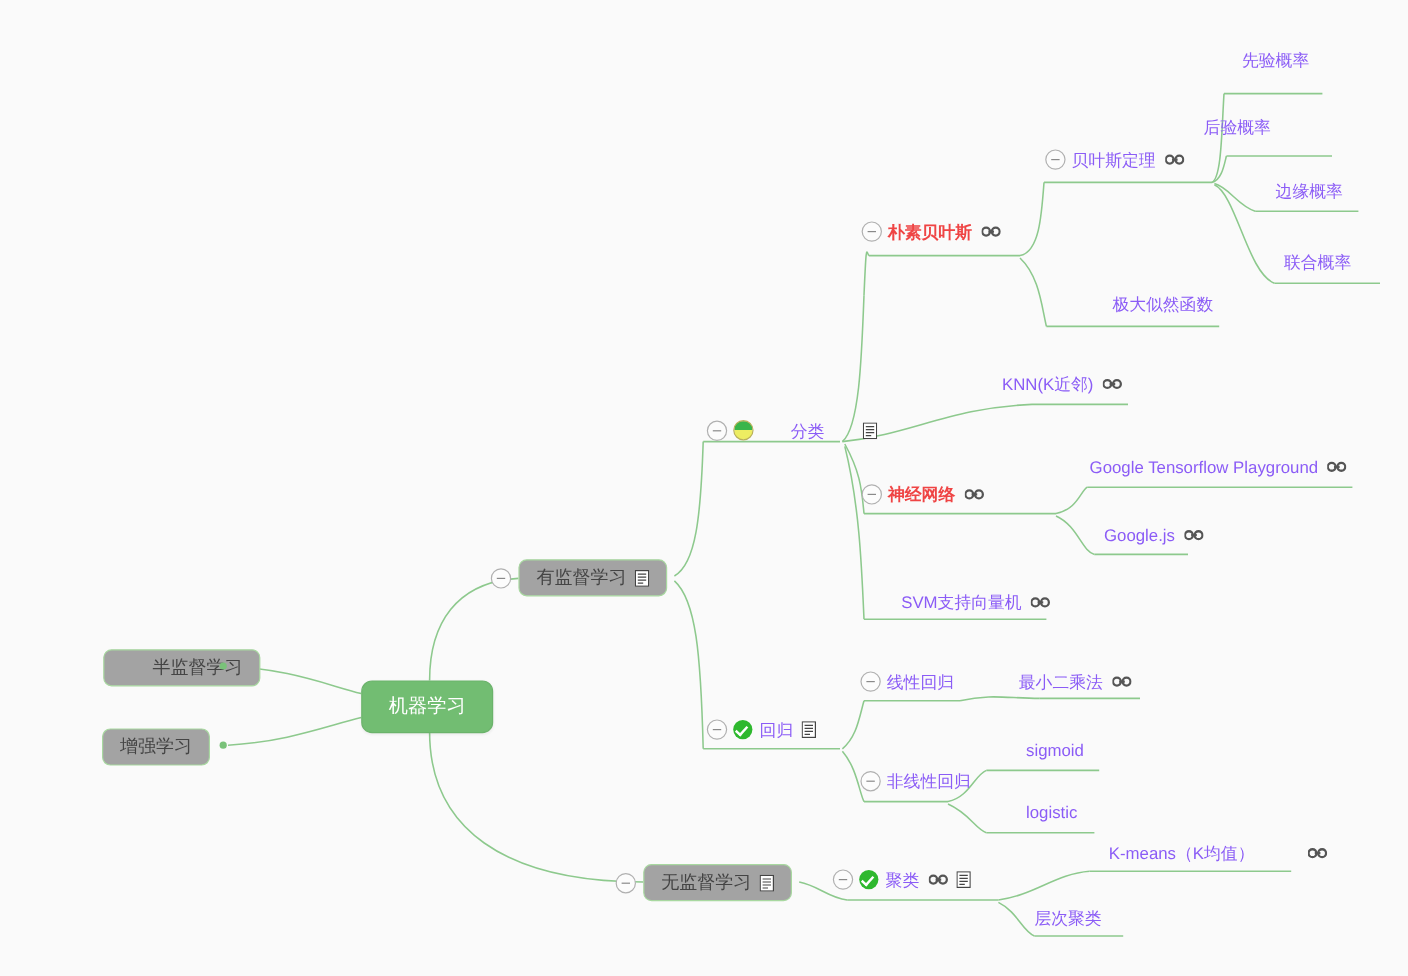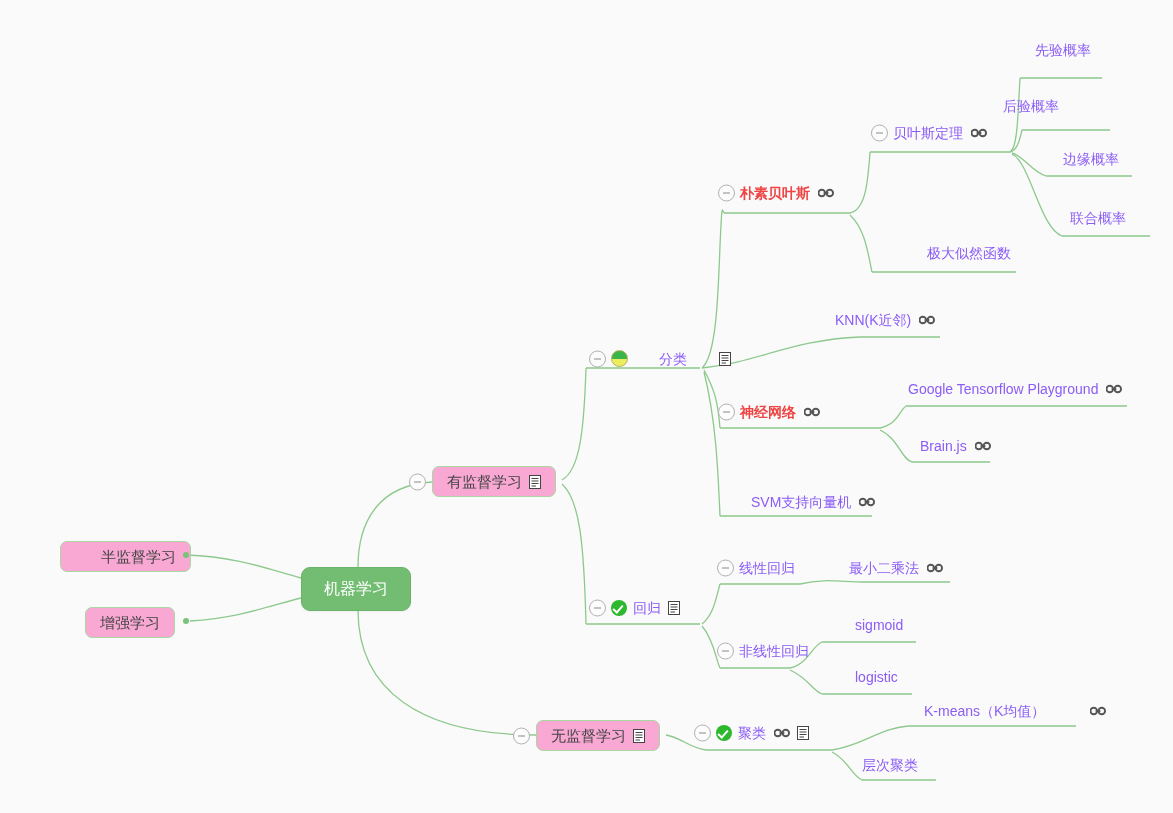--- a/index.html
+++ b/index.html
@@ -45,21 +45,21 @@
     border-radius: 9px;
     padding: 13px 22px;
     box-shadow: 0 1px 2px rgba(0,0,0,0.05);
   }
   .node.root .label {
     color: #ffffff;
     font-size: 16px;
   }
   
   .node.boxed {
-    background: #f9a8d4;
+    background: #a3a3a3;
     border: 1px solid #a8d8a0;
     border-radius: 7px;
     padding: 7px 14px;
   }
   .node.boxed .label {
     font-size: 15px;
     color: #444;
   }
   
   .node.plain .label {
@@ -207,21 +207,21 @@
       <path d="M 908,726 L 1076,726"></path>
       <path d="M 832,752 C 848,760 852,776 862,780"></path>
       <path d="M 862,780 L 936,780"></path>
     </g>
   </svg>
 
   <div class="node root" style="left:301px; top:567px;">
     <span class="label">机器学习</span>
   </div>
 
-  <div class="node boxed" style="left:60px; top:541px;padding-left:40px;">
+  <div class="node boxed" style="left:86px; top:541px;padding-left:40px;">
     <span class="label">半监督学习</span>
   </div>
   <div class="dotjoint" style="left:183px; top:552px;"></div>
 
   <div class="node boxed" style="left:85px; top:607px;">
     <span class="label">增强学习</span>
   </div>
   <div class="dotjoint" style="left:183px; top:618px;"></div>
 
   <div class="node boxed" style="left:432px; top:466px;">
@@ -384,21 +384,21 @@
     <span class="ic link">
       <svg width="17" height="12" viewBox="0 0 17 12">
         <rect x="0.5" y="2.5" width="7" height="7" rx="3.5" fill="none" stroke="#555" stroke-width="2"></rect>
         <rect x="9" y="2.5" width="7" height="7" rx="3.5" fill="none" stroke="#555" stroke-width="2"></rect>
         <line x1="6" y1="6" x2="11" y2="6" stroke="#555" stroke-width="2"></line>
       </svg>
     </span>
   </div>
 
   <div class="node plain" style="left:920px; top:439px;">
-    <span class="label">Brain.js</span>
+    <span class="label">Google.js</span>
     <span class="ic link">
       <svg width="17" height="12" viewBox="0 0 17 12">
         <rect x="0.5" y="2.5" width="7" height="7" rx="3.5" fill="none" stroke="#555" stroke-width="2"></rect>
         <rect x="9" y="2.5" width="7" height="7" rx="3.5" fill="none" stroke="#555" stroke-width="2"></rect>
         <line x1="6" y1="6" x2="11" y2="6" stroke="#555" stroke-width="2"></line>
       </svg>
     </span>
   </div>
 
   <div class="node plain" style="left:739px; top:561px;">

